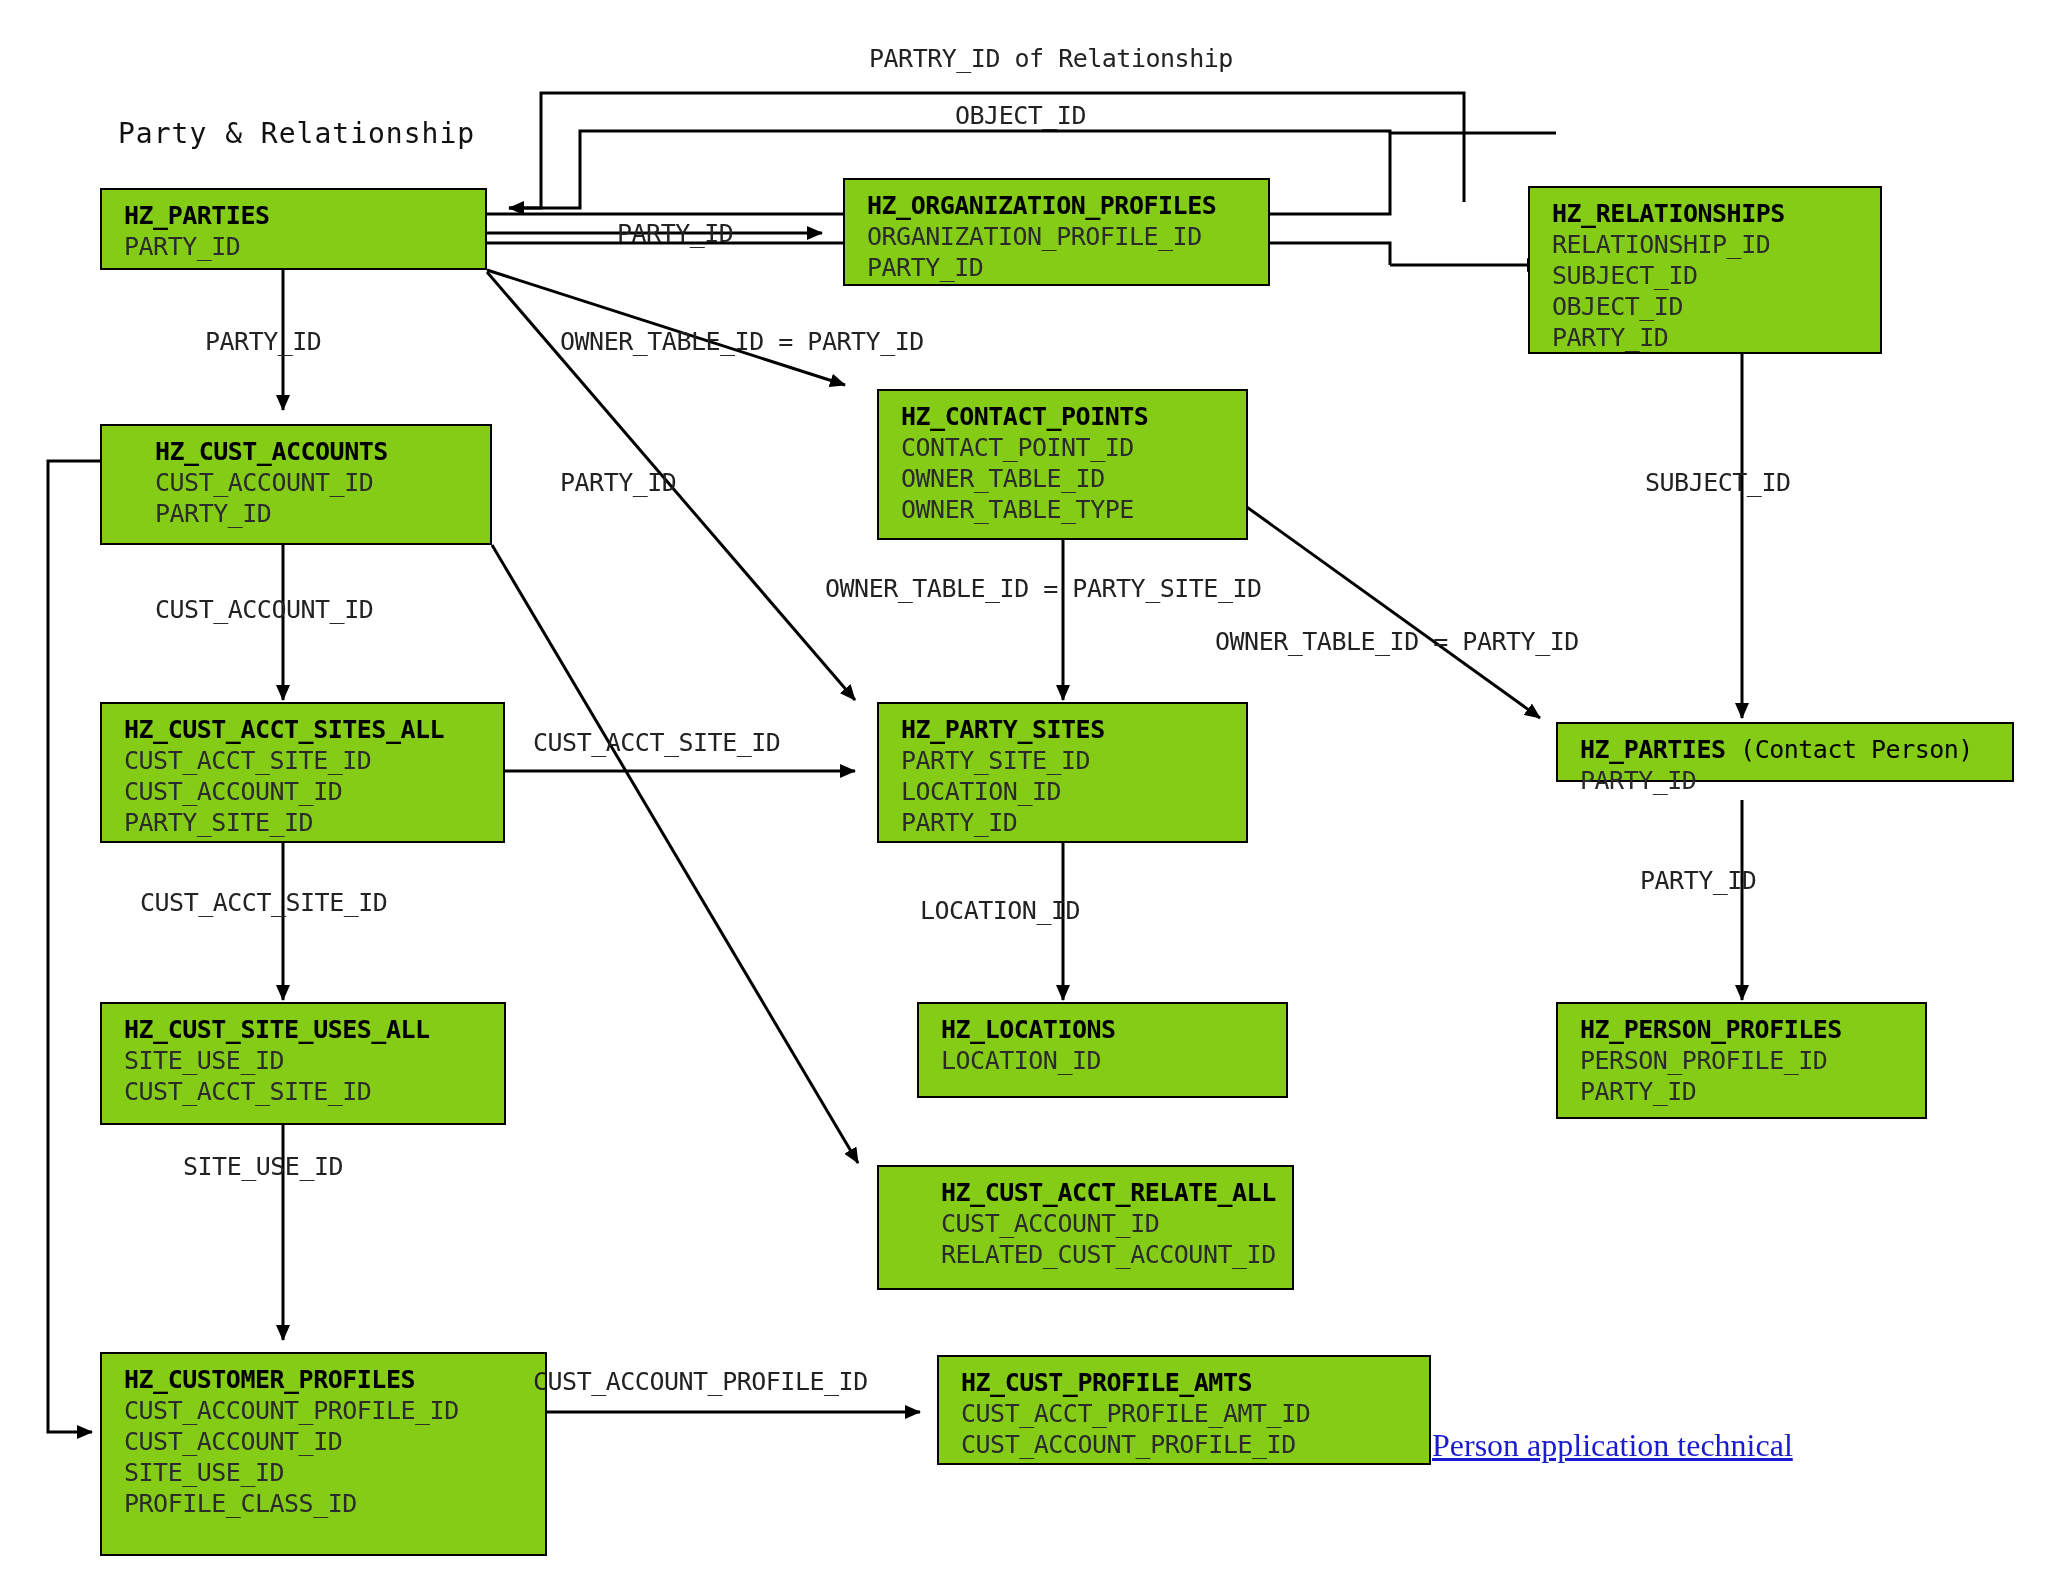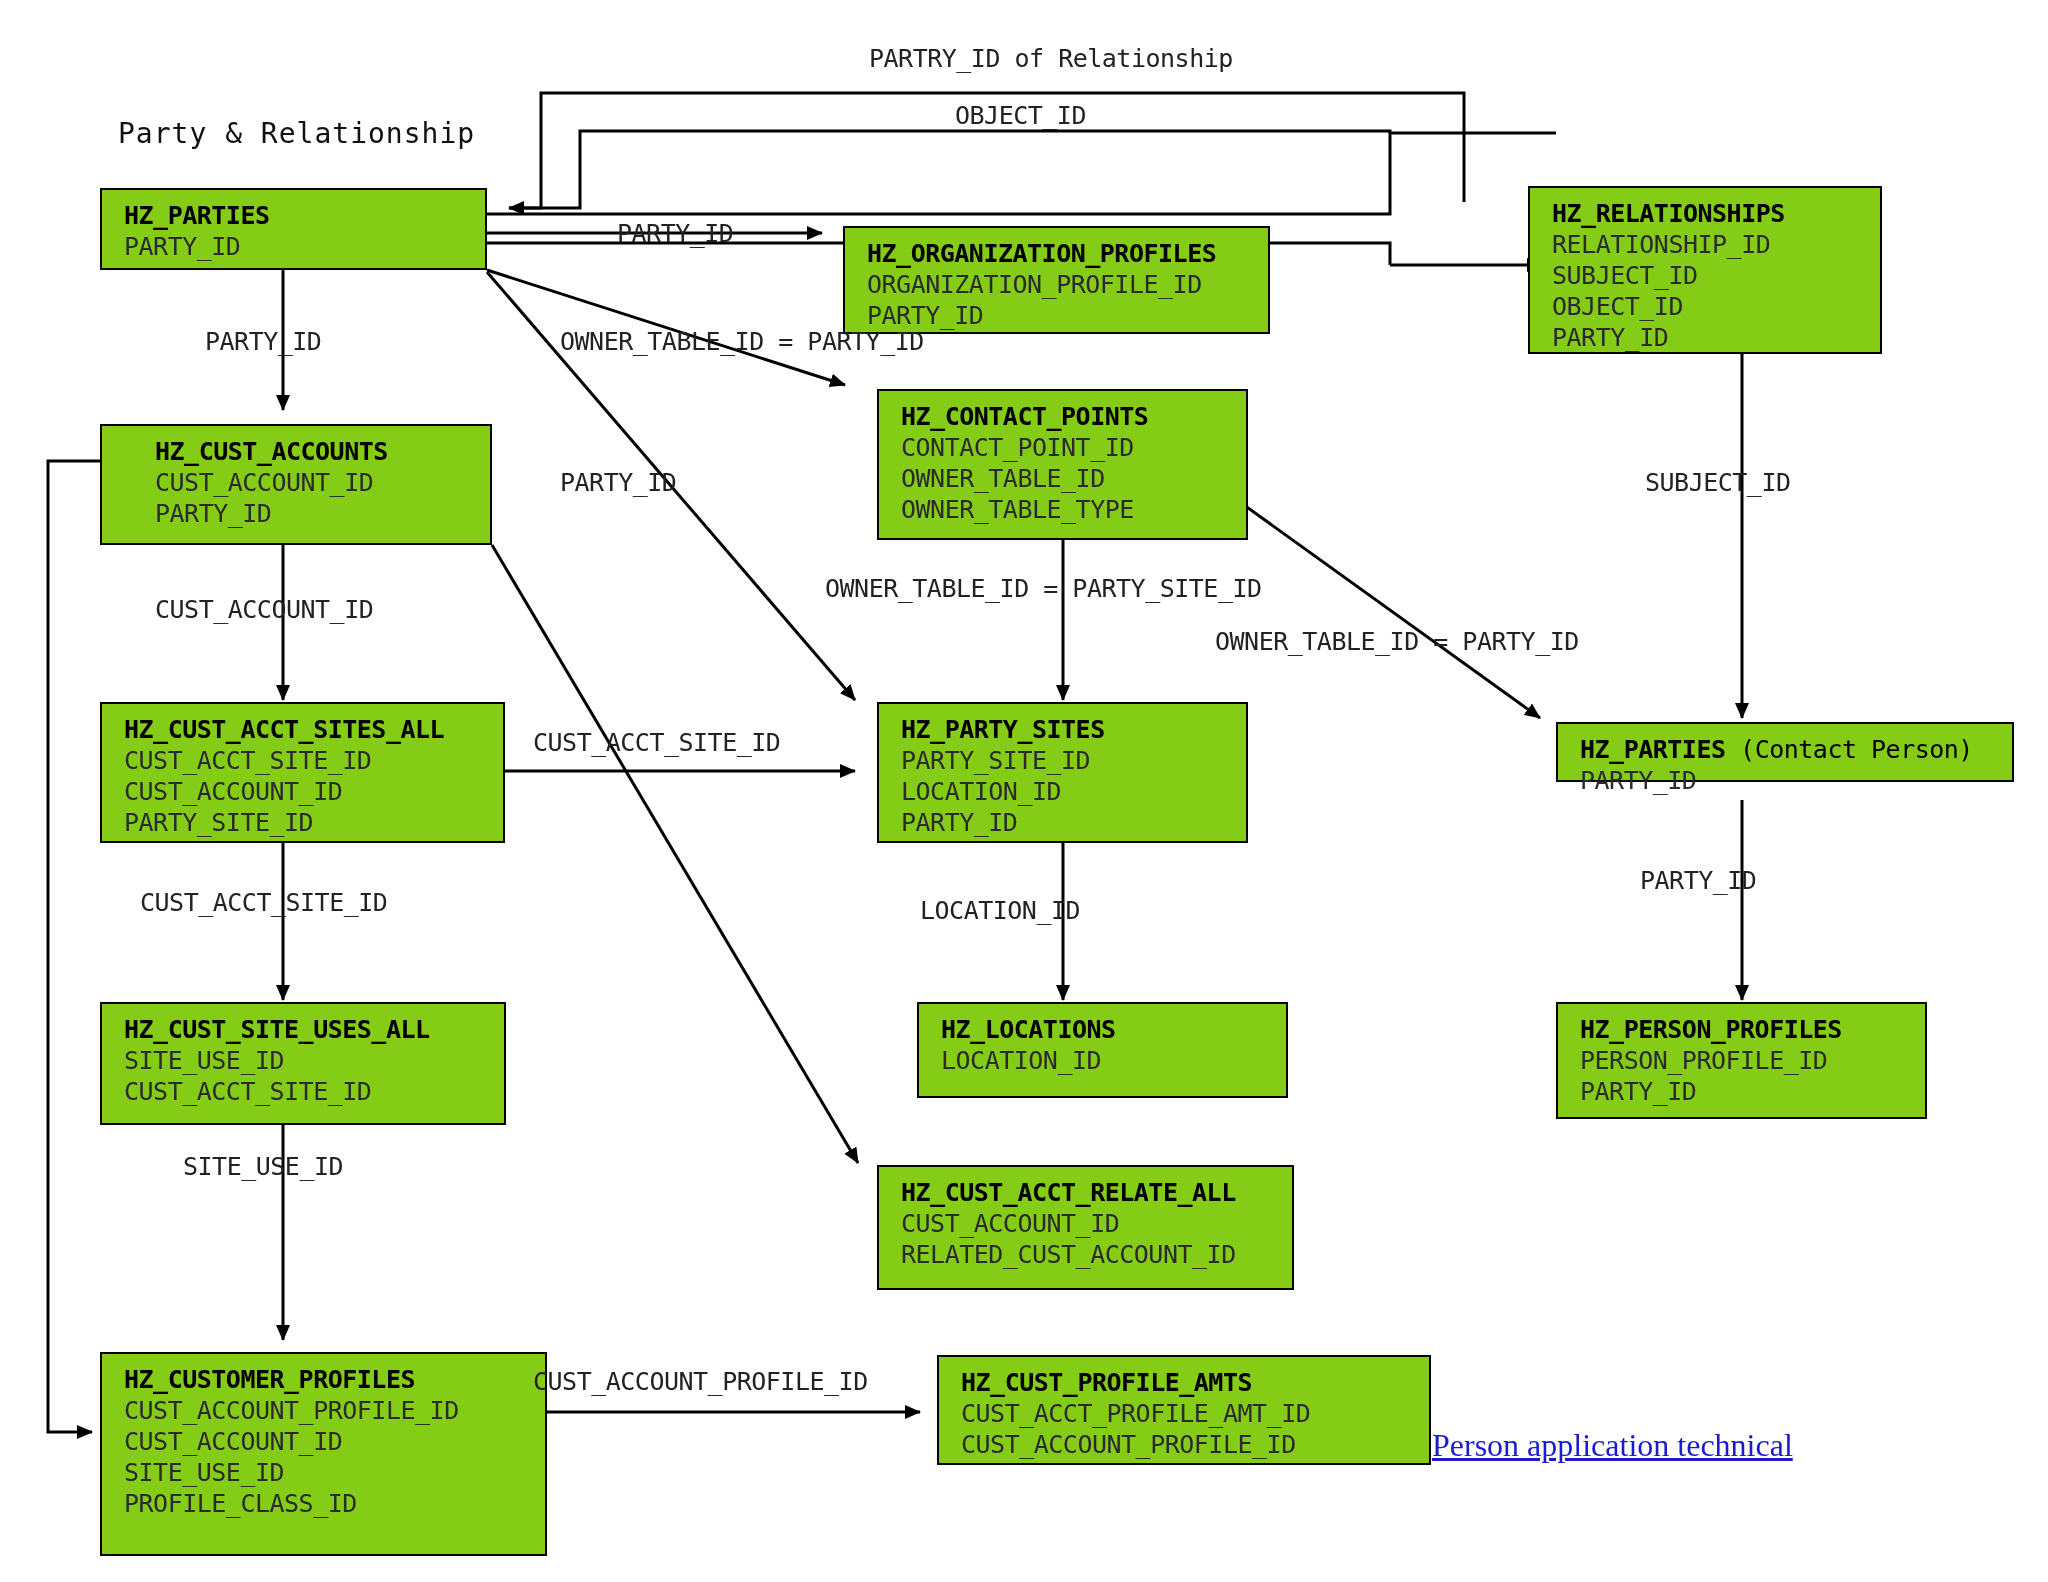--- a/index.html
+++ b/index.html
@@ -76,21 +76,21 @@
 
   <div class="diagtitle" style="left:118px;top:117px;">Party &amp; Relationship</div>
 
   <div class="ent" style="left:100px;top:188px;width:387px;height:82px;">
     <div class="pad">
       <div class="ttl"><span>HZ_PARTIES</span></div>
       <div class="col">PARTY_ID</div>
     </div>
   </div>
 
-  <div class="ent" style="left:843px;top:178px;width:427px;height:108px;margin-top:48px;">
+  <div class="ent" style="left:843px;top:178px;width:427px;height:108px;">
     <div class="pad">
       <div class="ttl"><span>HZ_ORGANIZATION_PROFILES</span></div>
       <div class="col">ORGANIZATION_PROFILE_ID</div>
       <div class="col">PARTY_ID</div>
     </div>
   </div>
 
   <div class="ent" style="left:1528px;top:186px;width:354px;height:168px;">
     <div class="pad">
       <div class="ttl"><span>HZ_RELATIONSHIPS</span></div>
@@ -161,21 +161,21 @@
   </div>
 
   <div class="ent" style="left:1556px;top:1002px;width:371px;height:117px;">
     <div class="pad">
       <div class="ttl"><span>HZ_PERSON_PROFILES</span></div>
       <div class="col">PERSON_PROFILE_ID</div>
       <div class="col">PARTY_ID</div>
     </div>
   </div>
 
-  <div class="ent" style="left:877px;top:1165px;width:417px;height:125px;">
+  <div class="ent" style="left:877px;top:1165px;width:417px;height:125px;padding-left:40px;">
     <div class="pad">
       <div class="ttl"><span>HZ_CUST_ACCT_RELATE_ALL</span></div>
       <div class="col">CUST_ACCOUNT_ID</div>
       <div class="col">RELATED_CUST_ACCOUNT_ID</div>
     </div>
   </div>
 
   <div class="ent" style="left:100px;top:1352px;width:447px;height:204px;">
     <div class="pad">
       <div class="ttl"><span>HZ_CUSTOMER_PROFILES</span></div>

